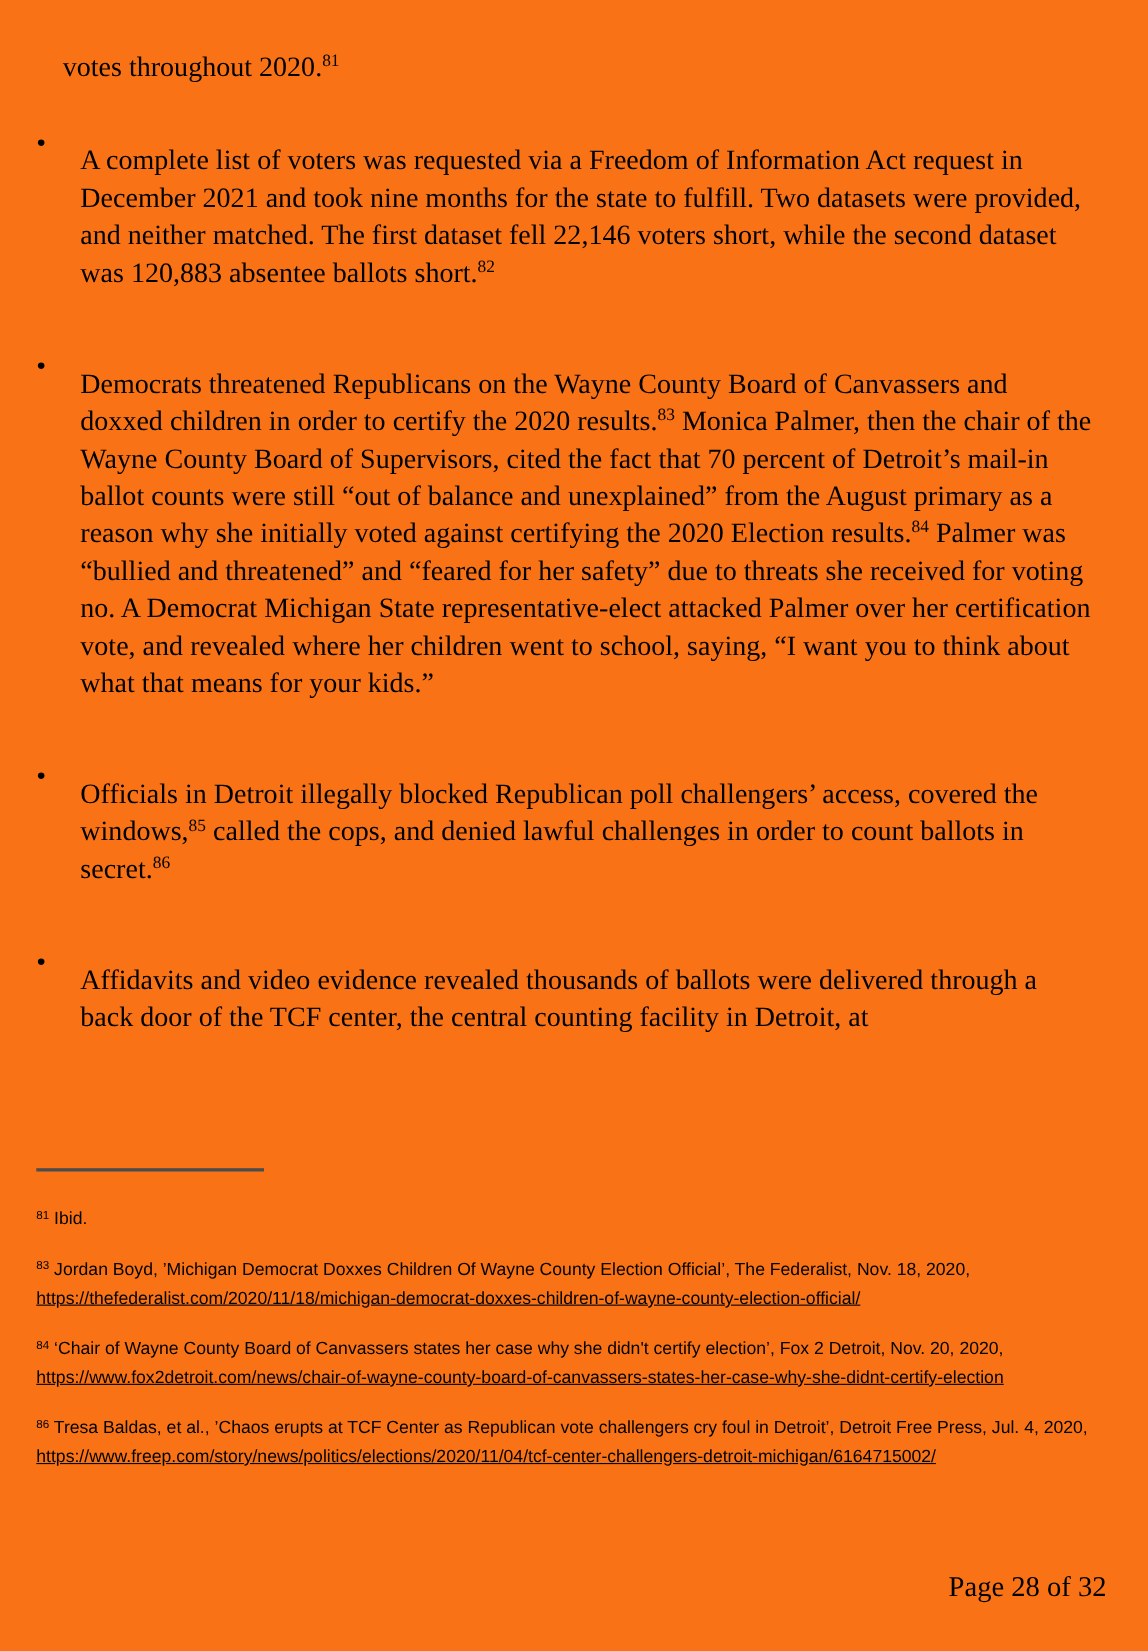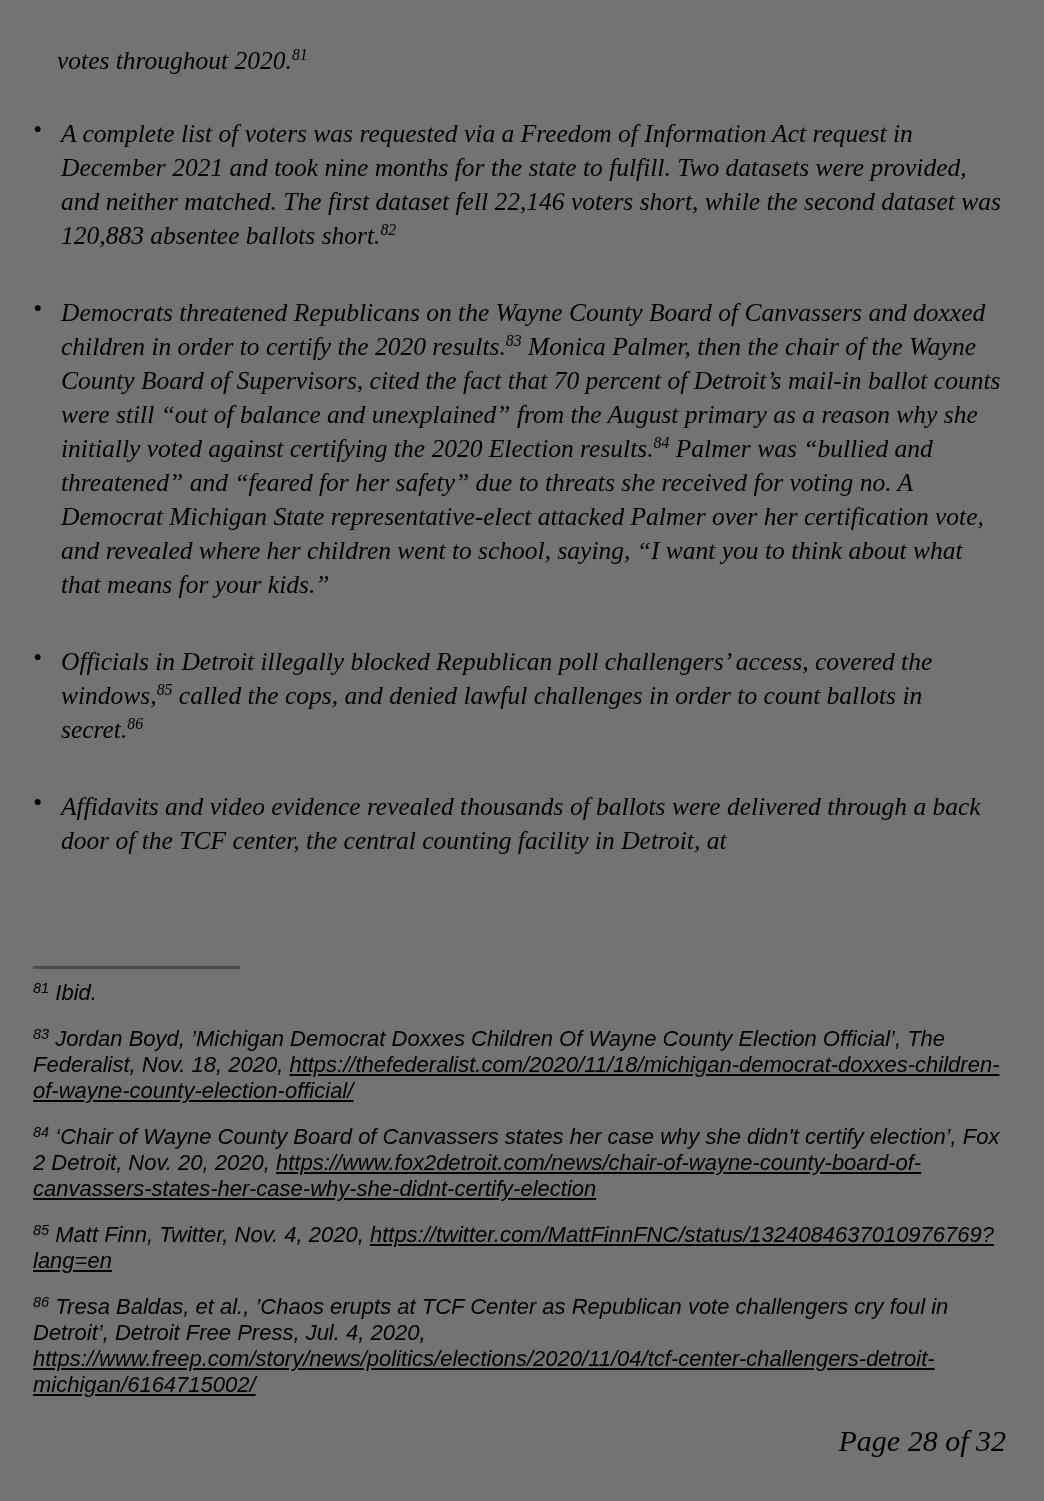--- a/index.html
+++ b/index.html
@@ -1,67 +1,66 @@
 <!DOCTYPE html>
 <html><head>
 <meta charset="utf-8">
 <style>
   html, body { margin: 0; padding: 0; background: #ffffff; }
   .page {
     position: relative;
     width: 1044px;
     height: 1501px;
-    background: #737373;
+    background: #f97316;
     color: #000000;
     font-family: "Liberation Serif", serif;
     box-sizing: border-box;
     padding: 44px 34px 16px 33px;
     overflow: hidden;
-    font-style: italic;
   }
   .body-text {
     font-size: 25.5px;
     line-height: 34px;
     width: 979px;
   }
   .intro {
     margin: 0 0 0 24px;
   }
   .bullet-item {
     display: flex;
     margin-top: 35px;
   }
   .bullet-glyph {
     flex: 0 0 24px;
     width: 24px;
     font-size: 25.5px;
   }
   .bullet-text {
-    margin: 4px;
+    margin: 16px;
     flex: 1;
   }
   sup.fnref {
     font-size: 0.62em;
     line-height: 0;
     vertical-align: baseline;
     position: relative;
     top: -0.55em;
   }
   .footnote-sep {
     width: 207px;
     border: none;
     border-top: 3px solid #4c4c4c;
     margin: 104px 0 0 0;
   }
   .footnotes {
     font-family: "Liberation Sans", sans-serif;
-    font-size: 22px;
+    font-size: 16px;
     line-height: 26px;
     width: 976px;
-    margin-top: 11px;
+    margin-top: 31px;
   }
   .footnote {
     margin: 0 0 20px 0;
   }
   .footnote sup.fnnum {
     font-size: 0.66em;
     line-height: 0;
     vertical-align: baseline;
     position: relative;
     top: -0.45em;
@@ -70,21 +69,21 @@
     color: #000000;
     text-decoration: underline;
     overflow-wrap: anywhere;
     word-break: break-word;
     cursor: pointer;
   }
   .footer {
     position: absolute;
     right: 38px;
     bottom: 43px;
-    font-size: 30px;
+    font-size: 26px;
     font-family: "Liberation Serif", serif;
   }
 </style>
 </head>
 <body>
 
 <div class="page">
 
   <div class="body-text">
     <p class="intro"><span>votes throughout 2020.</span><sup class="fnref">81</sup></p>
@@ -108,21 +107,20 @@
         </div>
       </div>
   </div>
 
   <hr class="footnote-sep">
 
   <div class="footnotes">
       <p class="footnote"><sup class="fnnum">81</sup> <span>Ibid.</span></p>
       <p class="footnote"><sup class="fnnum">83</sup> <span>Jordan Boyd, ’Michigan Democrat Doxxes Children Of Wayne County Election Official’, The Federalist, Nov. 18, 2020, </span><a class="link">https://thefederalist.com/2020/11/18/michigan-democrat-doxxes-children-of-wayne-county-election-official/</a></p>
       <p class="footnote"><sup class="fnnum">84</sup> <span>‘Chair of Wayne County Board of Canvassers states her case why she didn't certify election’, Fox 2 Detroit, Nov. 20, 2020, </span><a class="link">https://www.fox2detroit.com/news/chair-of-wayne-county-board-of-canvassers-states-her-case-why-she-didnt-certify-election</a></p>
-      <p class="footnote"><sup class="fnnum">85</sup> <span>Matt Finn, Twitter, Nov. 4, 2020, </span><a class="link">https://twitter.com/MattFinnFNC/status/1324084637010976769?lang=en</a></p>
       <p class="footnote"><sup class="fnnum">86</sup> <span>Tresa Baldas, et al., ’Chaos erupts at TCF Center as Republican vote challengers cry foul in Detroit’, Detroit Free Press, Jul. 4, 2020, </span><a class="link">https://www.freep.com/story/news/politics/elections/2020/11/04/tcf-center-challengers-detroit-michigan/6164715002/</a></p>
     </div>
 
   <div class="footer">
     <span>Page 28 of 32</span>
   </div>
 
 </div>
 
 </body></html>

